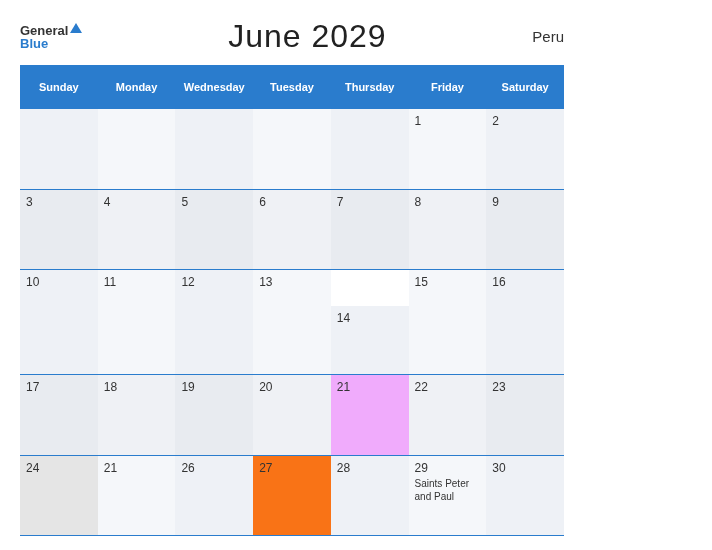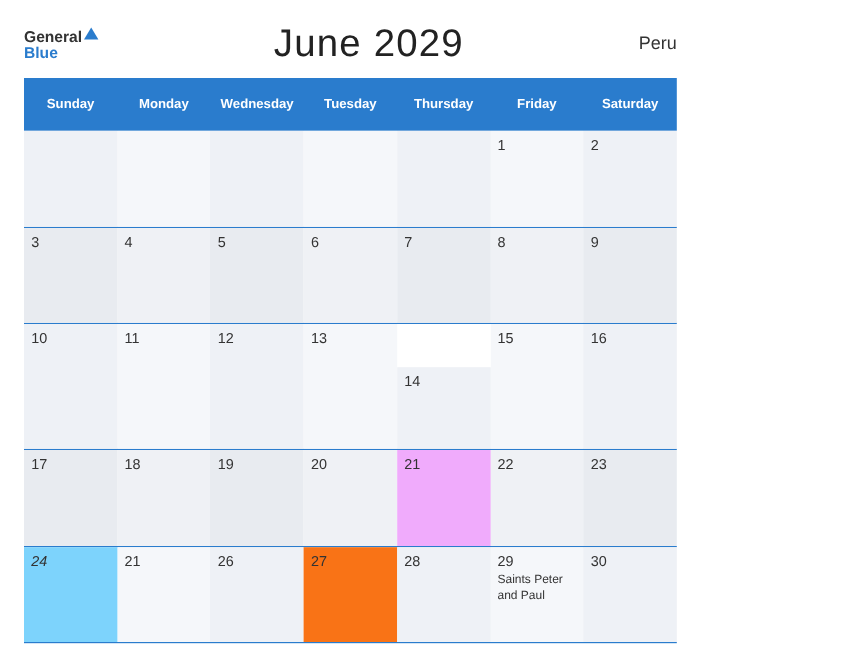--- a/index.html
+++ b/index.html
@@ -236,21 +236,21 @@
             <span class="day-num">21</span>
           </div>
           <div class="cal-cell" style="background: rgb(239, 241, 245);">
             <span class="day-num">22</span>
           </div>
           <div class="cal-cell" style="background: rgb(232, 235, 240);">
             <span class="day-num">23</span>
           </div>
         </div>
         <div class="cal-week">
-          <div class="cal-cell" style="background: #7dd3fc; font-style: italic;">
+          <div class="cal-cell" style="background: #e5e5e5;">
             <span class="day-num">24</span>
           </div>
           <div class="cal-cell" style="background: rgb(245, 247, 250);">
             <span class="day-num">21</span>
           </div>
           <div class="cal-cell" style="background: rgb(238, 241, 246);">
             <span class="day-num">26</span>
           </div>
           <div class="cal-cell" style="background: #f97316;">
             <span class="day-num">27</span>

